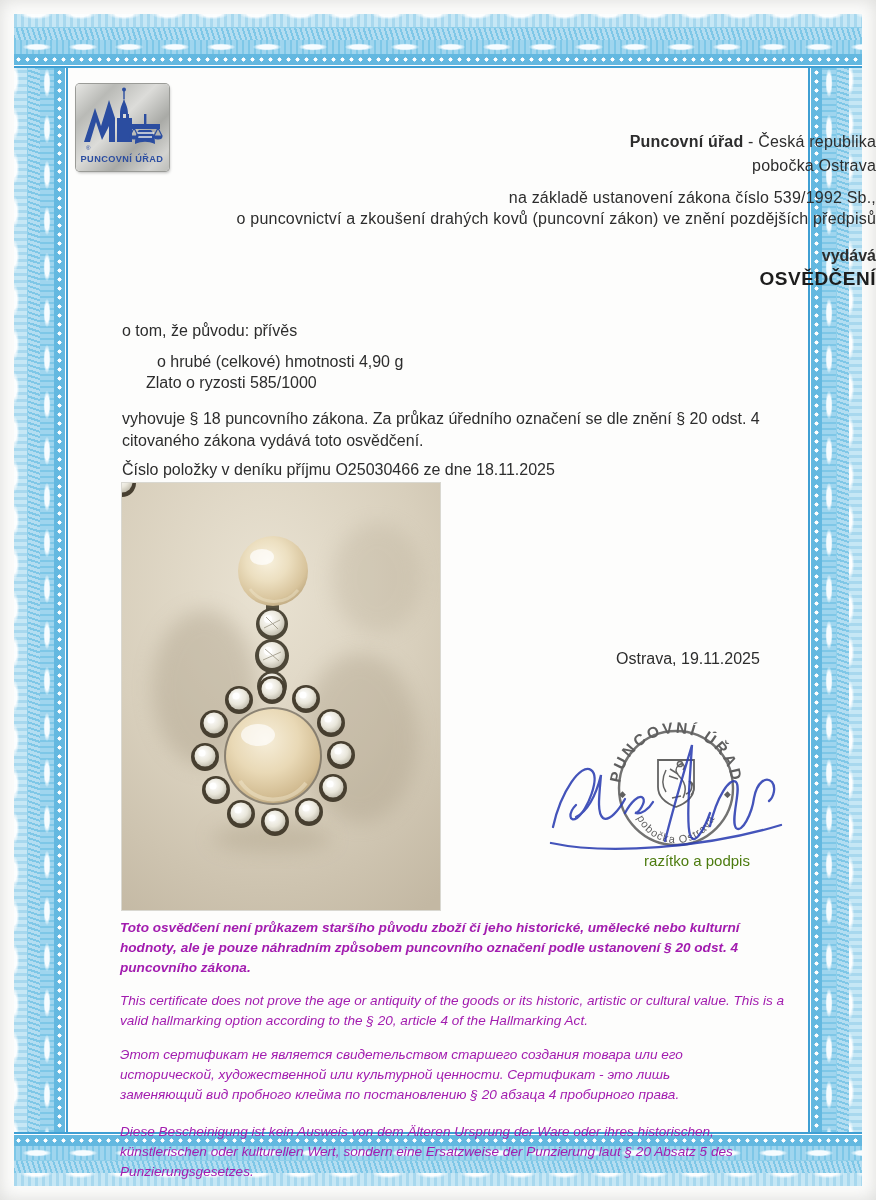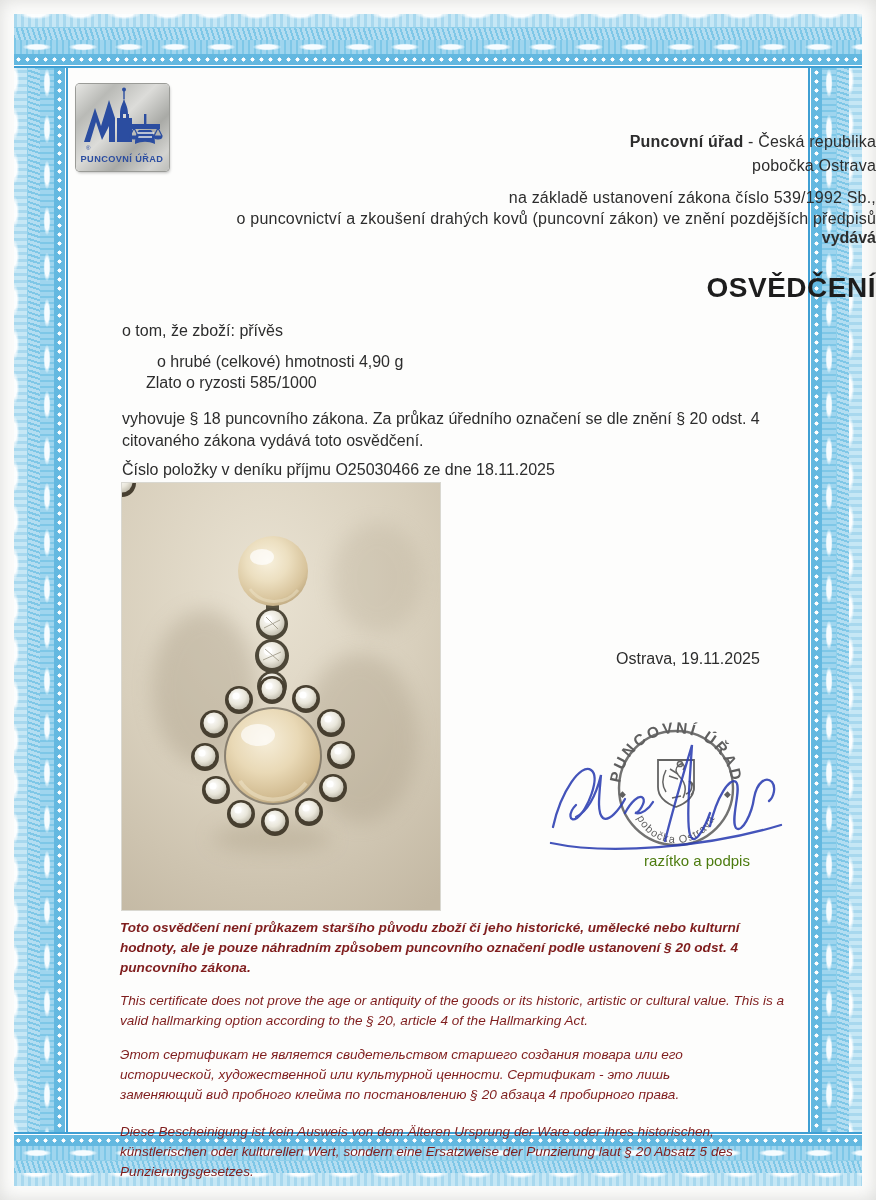--- a/index.html
+++ b/index.html
@@ -64,22 +64,22 @@
     background:linear-gradient(135deg,#e6e6e3 0%,#b9bab6 22%,#dcdcd9 45%,#a9aaa6 68%,#d3d3d0 88%,#bcbdb9 100%);
     border-radius:4px; box-shadow:0 0 0 1px #9a9b97, 1px 2px 3px rgba(0,0,0,.25); }
   .logo svg { display:block; }
 
   
   .header { position:absolute; left:0; top:130px; width:100%; text-align:right; color:#2d2d2d; }
   .hline { font-size:16px; line-height:24px; letter-spacing:.2px; }
   .hbold { font-weight:bold; }
   .law-block { margin-top:9px;padding-left:30px; }
   .law-block .hline { line-height:21px; }
-  .issue-line { margin-top:0; font-weight:bold; font-size:16px; }
-  .big-title { margin-top:25px; font-size:28px; font-weight:bold; letter-spacing:.5px; color:#1d1d1d;padding-left:11px; }
+  .issue-line { margin-top:18px; font-weight:bold; font-size:16px; }
+  .big-title { margin-top:3px; font-size:19px; font-weight:bold; letter-spacing:.5px; color:#1d1d1d;padding-left:11px; }
 
   
   .bodyblock { position:absolute; left:122px; top:322px; width:660px; color:#2d2d2d; font-size:16px; }
   .bodyblock .b1 { margin-bottom:13px; }
   .bodyblock .b2 { margin-bottom:3px;margin-left:35px; }
   .bodyblock .b3 { padding-left:24px; margin-bottom:16px; }
   .bodyblock .b4 { line-height:22px; margin-bottom:9px; width:648px; }
   .bodyblock .b5 { }
 
   
@@ -89,21 +89,21 @@
 
   
   .dateline { position:absolute; left:588px; top:650px; width:200px; text-align:center;
     font-size:16px; color:#2d2d2d; }
   .stamp { position:absolute; left:598px; top:710px; width:156px; height:156px; opacity:.88; }
   .signature { position:absolute; left:545px; top:733px; width:245px; height:138px; }
   .stamp-caption { position:absolute; left:612px; top:852px; width:170px; text-align:center;
     font-size:15px; color:#4d7c0f; }
 
   
-  .footer { position:absolute; left:120px; top:918px; width:676px; color:#7f1d1d; }
+  .footer { position:absolute; left:120px; top:918px; width:676px; color:#a21caf; }
   .footer p { font-style:italic; font-size:13.6px; line-height:1.48; margin-bottom:13px; }
   .footer .f-cz { font-weight:bold; max-width:676px; }
   .footer .f-en { max-width:700px; }
   .footer .f-ru { max-width:628px; margin-bottom:17px; }
   .footer .f-de { max-width:706px; }
 </style>
 </head>
 <body>
 
 <div class="page">
@@ -163,21 +163,21 @@
     <div class="hline">pobočka Ostrava</div>
     <div class="law-block">
       <div class="hline">na základě ustanovení zákona číslo 539/1992 Sb.,</div>
       <div class="hline">o puncovnictví a zkoušení drahých kovů (puncovní zákon) ve znění pozdějších předpisů</div>
     </div>
     <div class="issue-line">vydává</div>
     <div class="big-title">OSVĚDČENÍ</div>
   </div>
 
   <div class="bodyblock">
-    <div class="b1">o tom, že zboží: přívěs</div>
+    <div class="b1">o tom, že původu: přívěs</div>
     <div class="b2">o hrubé (celkové) hmotnosti 4,90 g</div>
     <div class="b3">Zlato o ryzosti 585/1000</div>
     <div class="b4">vyhovuje § 18 puncovního zákona. Za průkaz úředního označení se dle znění § 20 odst. 4 citovaného zákona vydává toto osvědčení.</div>
     <div class="b5">Číslo položky v deníku příjmu O25030466 ze dne 18.11.2025</div>
   </div>
 
   <div class="photo">
     <svg width="318" height="427" viewBox="0 0 318 427" xmlns="http://www.w3.org/2000/svg">
       <defs>
         <radialGradient id="bgG" cx="45%" cy="25%" r="90%">

